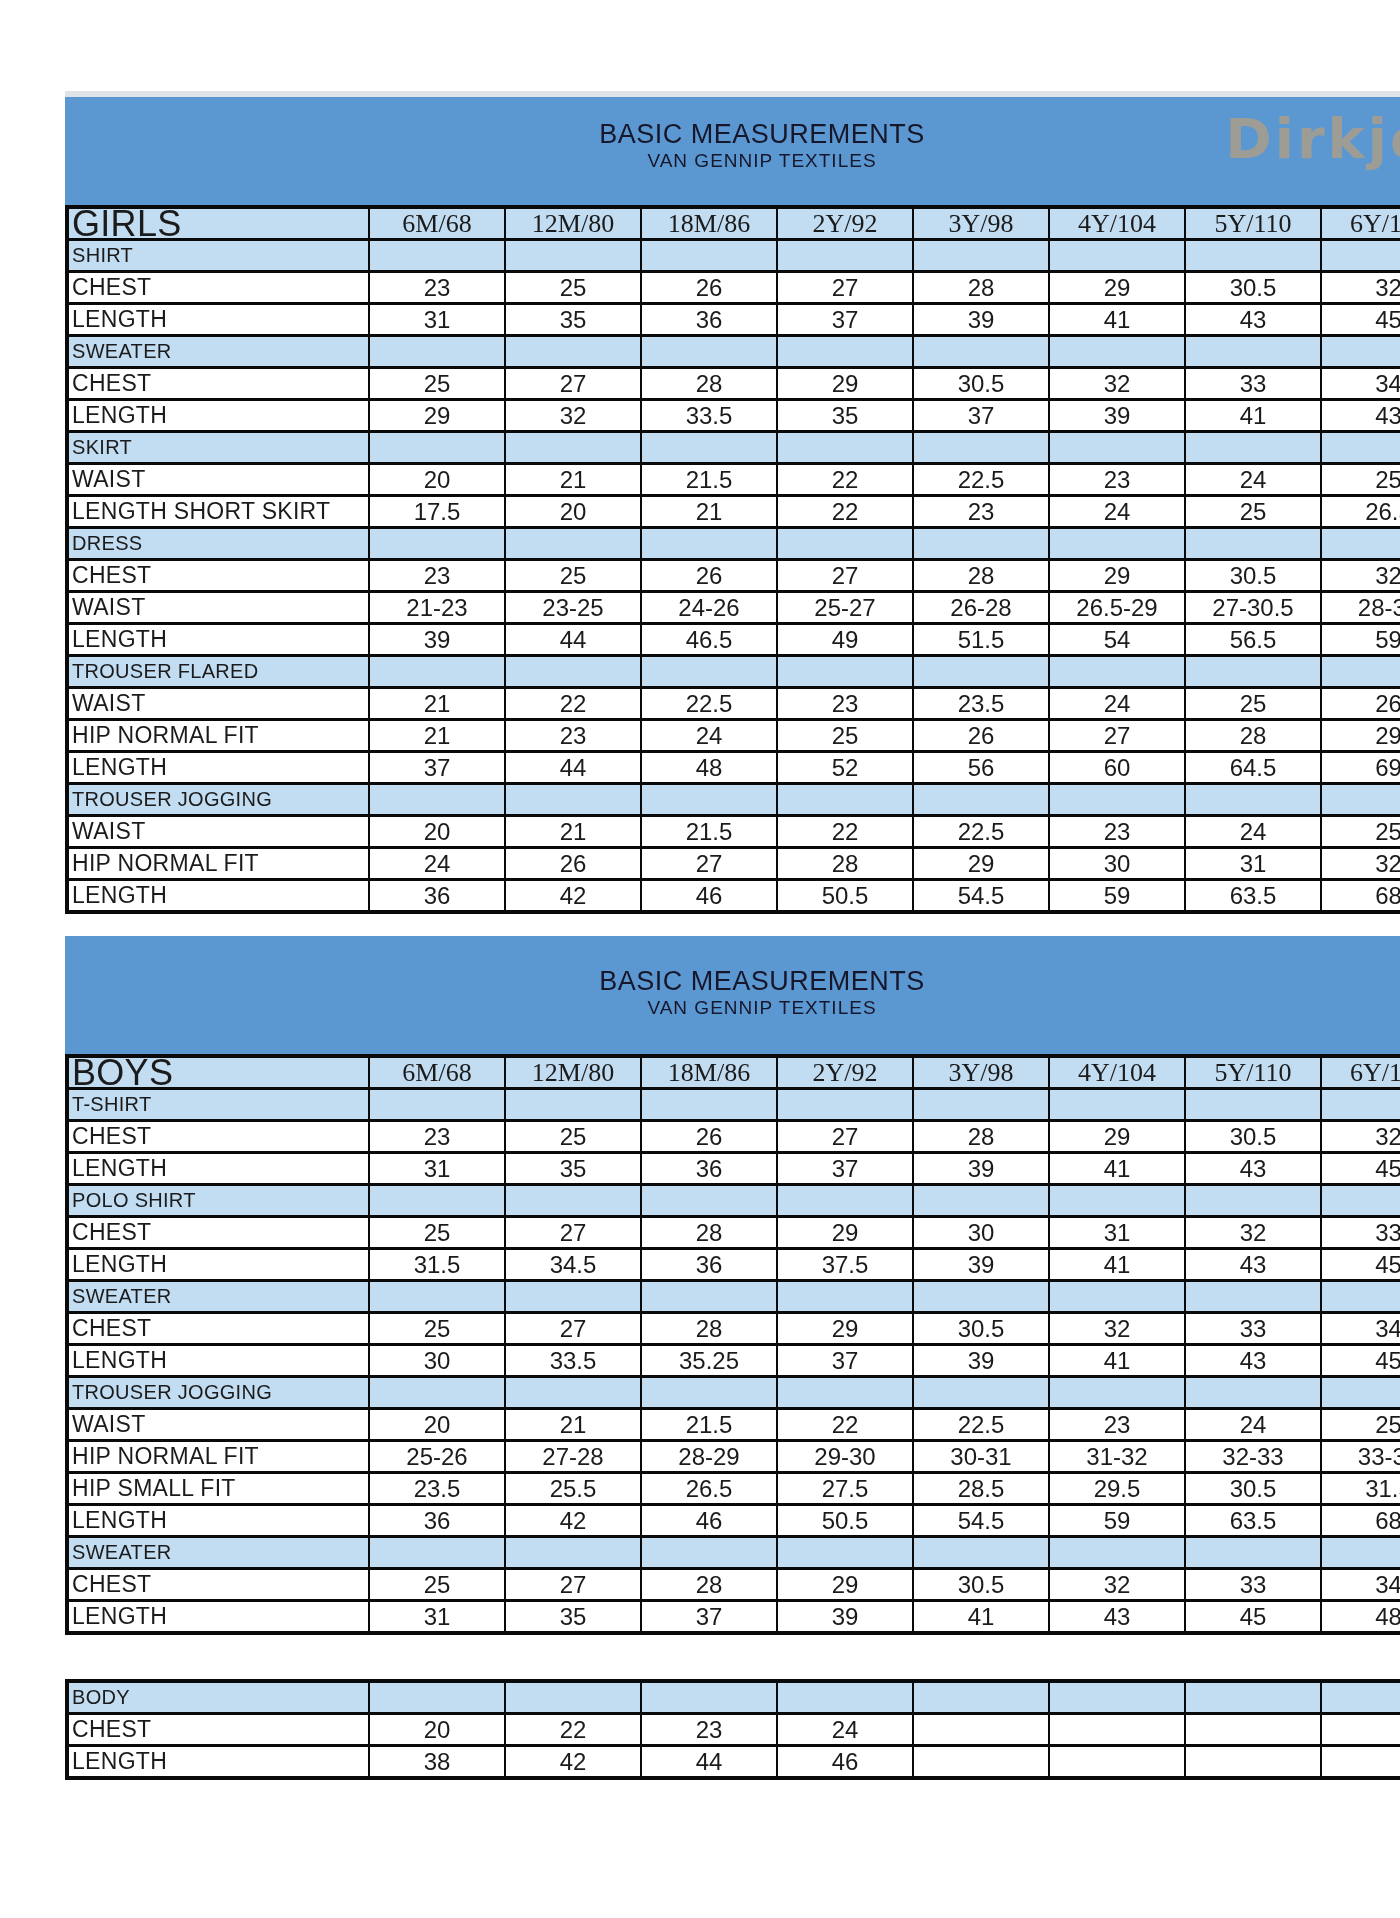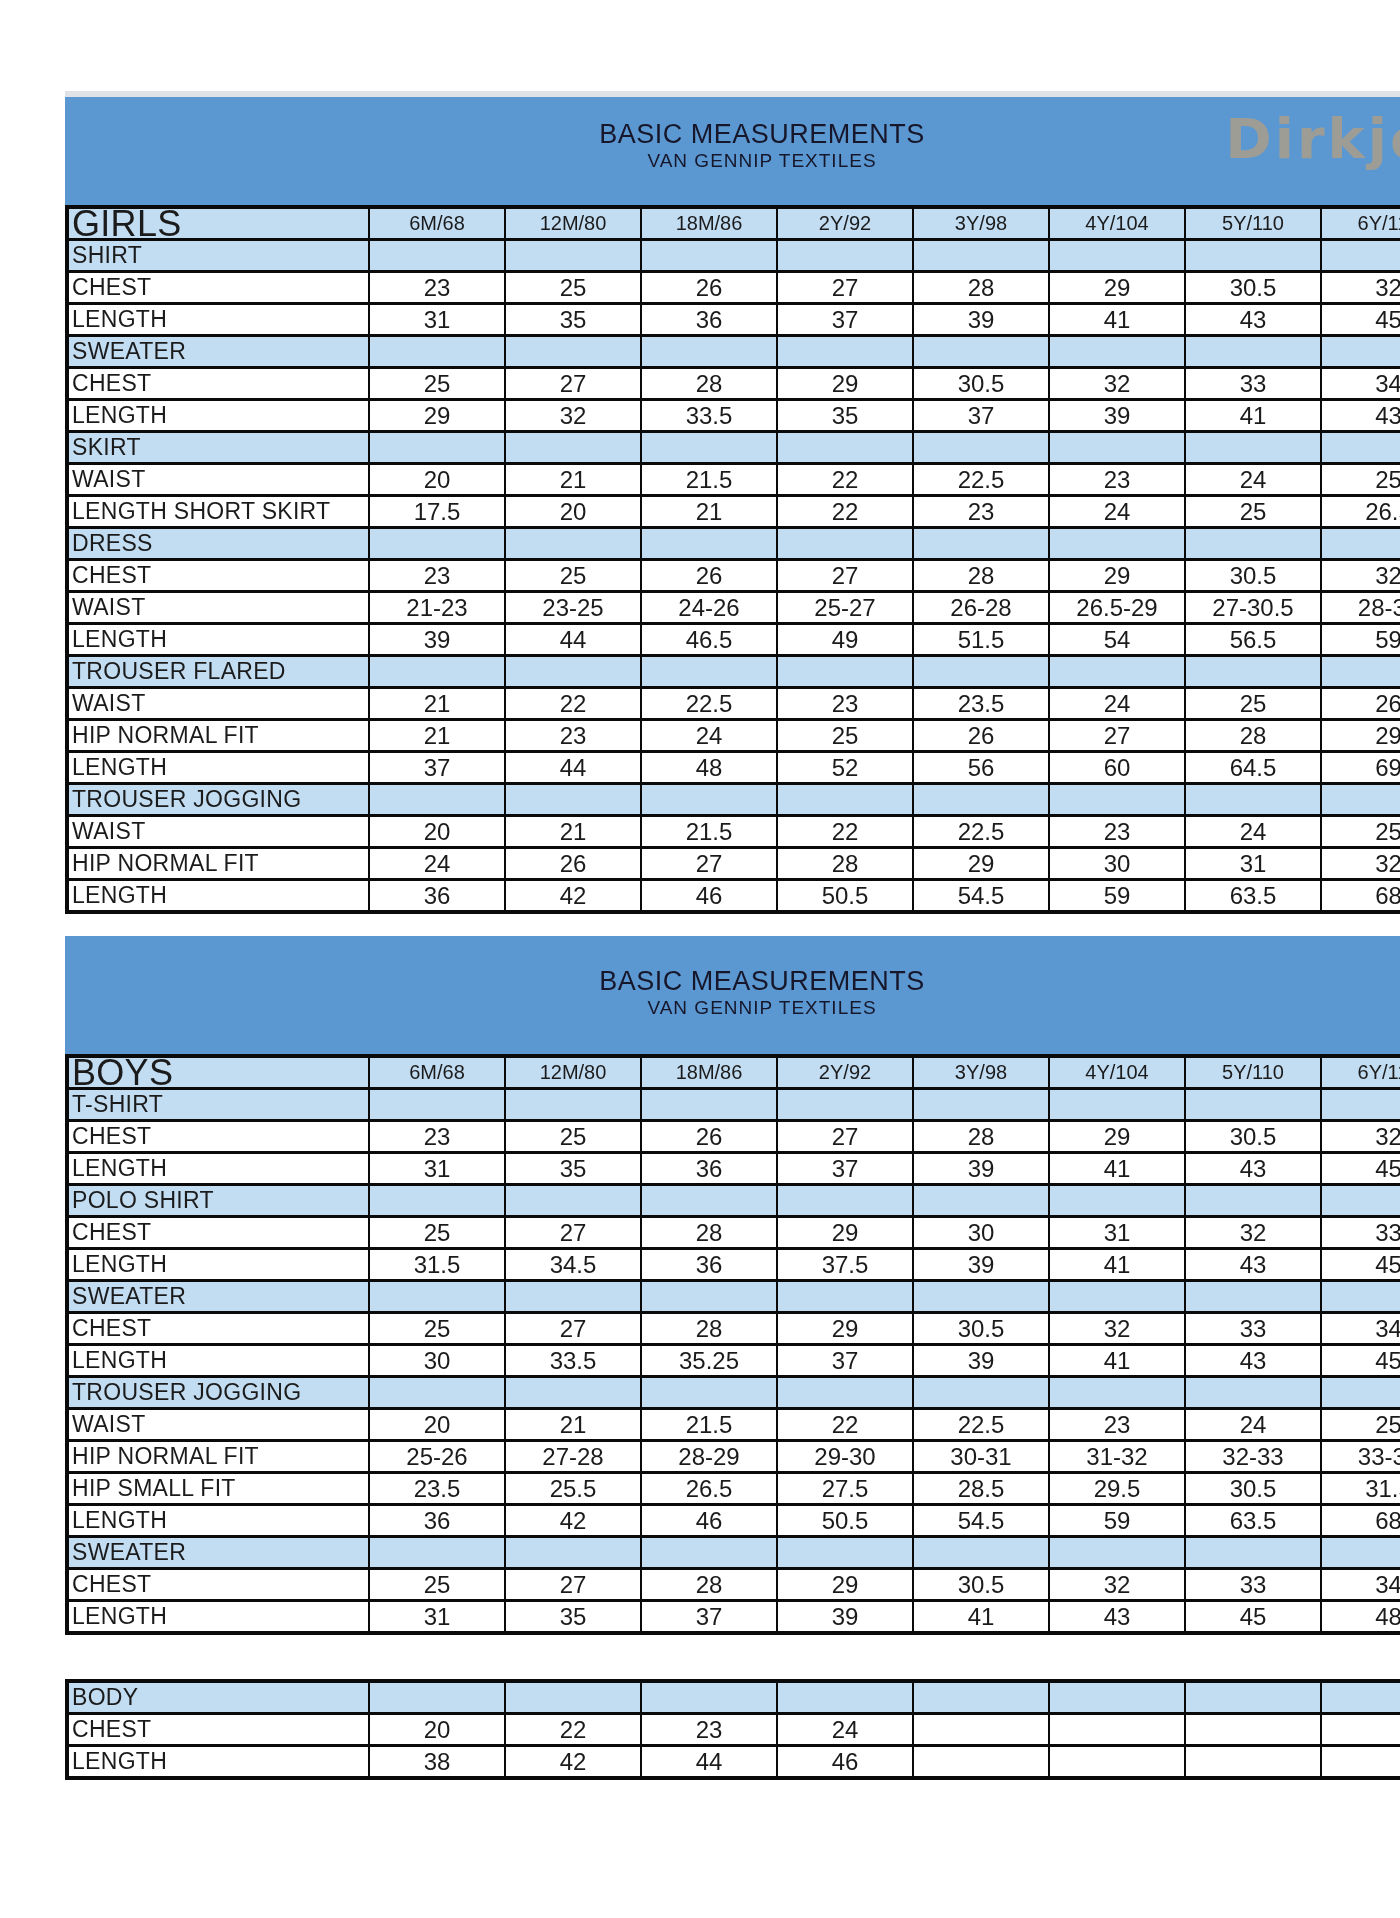--- a/index.html
+++ b/index.html
@@ -40,23 +40,23 @@
   table.size-table td {
     border:2.5px solid var(--grid,#0a0a0a);
     border-top-width:3px; border-bottom-width:3px;
     height:29px; padding:0 3px; overflow:hidden; white-space:nowrap;
     color:#1b1b1b; line-height:29px;
   }
   td.label-cell { text-align:left; padding-left:5px; font-size:23px; letter-spacing:0.3px; }
   td.num-cell   { text-align:center; font-size:24px; }
   tr.row-head td { background:var(--row-blue,#c2dcf2); }
   tr.row-head td.label-cell { font-size:36px; }
-  tr.row-head td.num-cell   { font-size:20px; }
+  tr.row-head td.num-cell   { font-size:26px;font-family:Liberation Serif, serif; }
   tr.row-section td { background:var(--row-blue,#c2dcf2); }
-  tr.row-section td.label-cell { font-size:23px;margin-top:24px; }
+  tr.row-section td.label-cell { font-size:20px;margin-top:24px; }
   table.body-table { margin-top:44px;border-radius:8px; }
 </style>
 </head>
 <body>
 
 <div class="page">
   <div class="content">
 
     <section class="band band-girls">
       <div class="band-titles">

